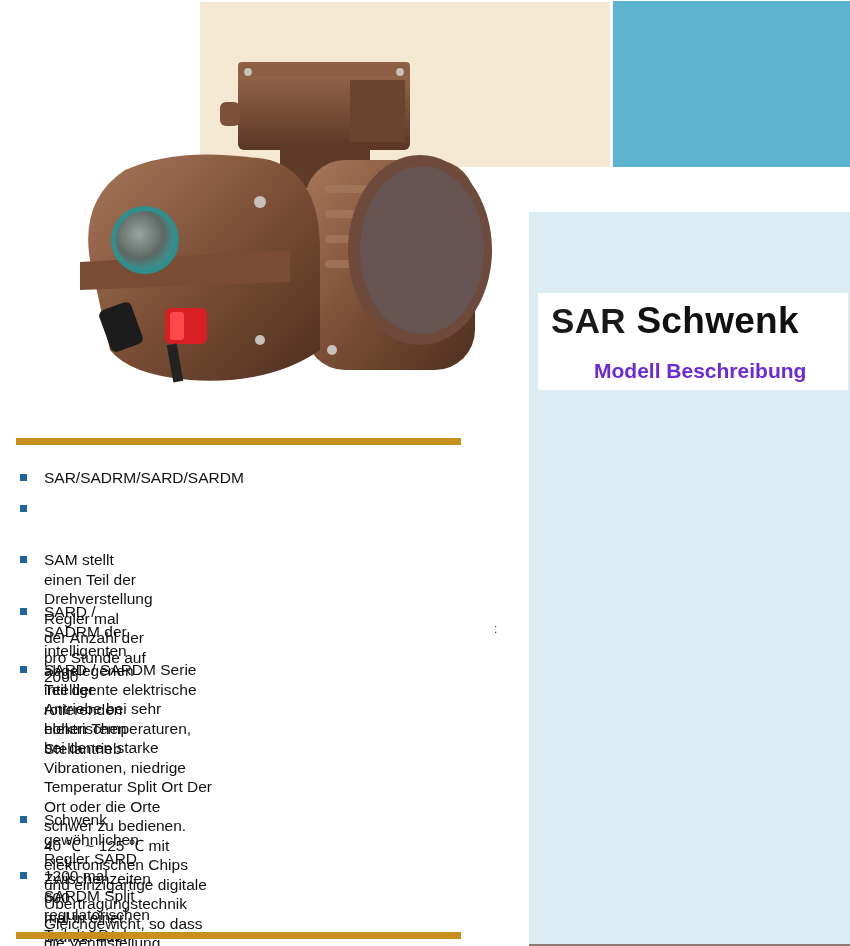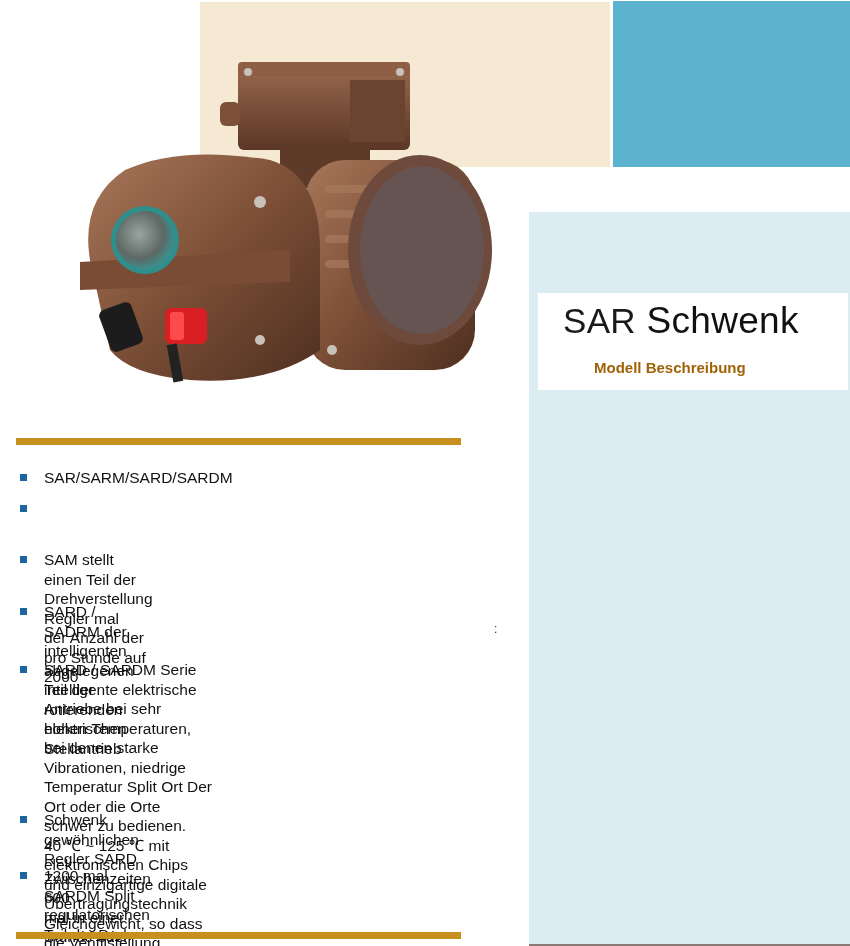--- a/index.html
+++ b/index.html
@@ -5,23 +5,23 @@
     * { margin: 0; padding: 0; box-sizing: border-box; }
     html, body { width: 850px; height: 946px; background: #ffffff; overflow: hidden; }
     body { position: relative; font-family: "Liberation Sans", sans-serif; color: #111; }
 
     .beige-panel { position: absolute; left: 200px; top: 2px; width: 410px; height: 165px; background: #f5e9d4; }
     .teal-panel { position: absolute; left: 613px; top: 1px; width: 237px; height: 166px; background: #5cb3cd; }
     .lightblue-panel { position: absolute; left: 529px; top: 212px; width: 321px; height: 734px; background: #dcecf3; }
     .lightblue-panel .bottom-edge { position: absolute; left: 0; right: 0; bottom: 0; height: 2px; background: #8c7b74; }
 
     .title-card { position: absolute; left: 538px; top: 293px; width: 310px; height: 97px; background: #ffffff; }
-    .title-main { position: absolute; left: 25px; top: 7px; font-size: 37px; font-weight: normal; white-space: nowrap; letter-spacing: 0.3px; color: #111; }
+    .title-main { position: absolute; left: 13px; top: 7px; font-size: 37px; font-weight: bold; white-space: nowrap; letter-spacing: 0.3px; color: #111; }
     .title-main .sar { font-size: 35px; color: #1a1a1a; }
-    .title-sub { position: absolute; left: 56px; top: 66px; font-size: 15px; font-weight: bold; color: #a16207; white-space: nowrap; }
+    .title-sub { position: absolute; left: 56px; top: 66px; font-size: 21px; font-weight: bold; color: #6d28d9; white-space: nowrap; }
 
     .product { position: absolute; left: 70px; top: 50px; width: 430px; height: 345px; }
 
     .rule { position: absolute; left: 16px; width: 445px; height: 7px; background: #c68f1e; }
     .rule.top { top: 438px; }
     .rule.bottom { top: 932px; }
 
     .bullets { position: absolute; left: 0; top: 0; }
     .bullet { position: absolute; left: 16px; font-size: 15.5px; line-height: 19.5px; color: #111; }
     .bullet .sq { position: absolute; left: 4px; top: 6px; width: 7px; height: 7px; background: #1e64a0; }
@@ -98,21 +98,21 @@
     <span>Schwenk</span>
   </div>
   <div class="title-sub">Modell Beschreibung</div>
 </div>
 
 <div class="rule top"></div>
 
 <div class="bullets">
   <div class="bullet" style="top:468px">
     <span class="sq"></span>
-    <span class="txt">SAR/SARM/SARD/SARDM</span>
+    <span class="txt">SAR/SADRM/SARD/SARDM</span>
   </div>
   <div class="bullet" style="top:499px">
     <span class="sq"></span>
   </div>
   <div class="bullet" style="top:550px">
     <span class="sq"></span>
     <span class="txt">SAM stellt einen Teil der Drehverstellung Regler mal
 der Anzahl der pro Stunde auf 2000</span>
   </div>
   <div class="bullet" style="top:602px">

